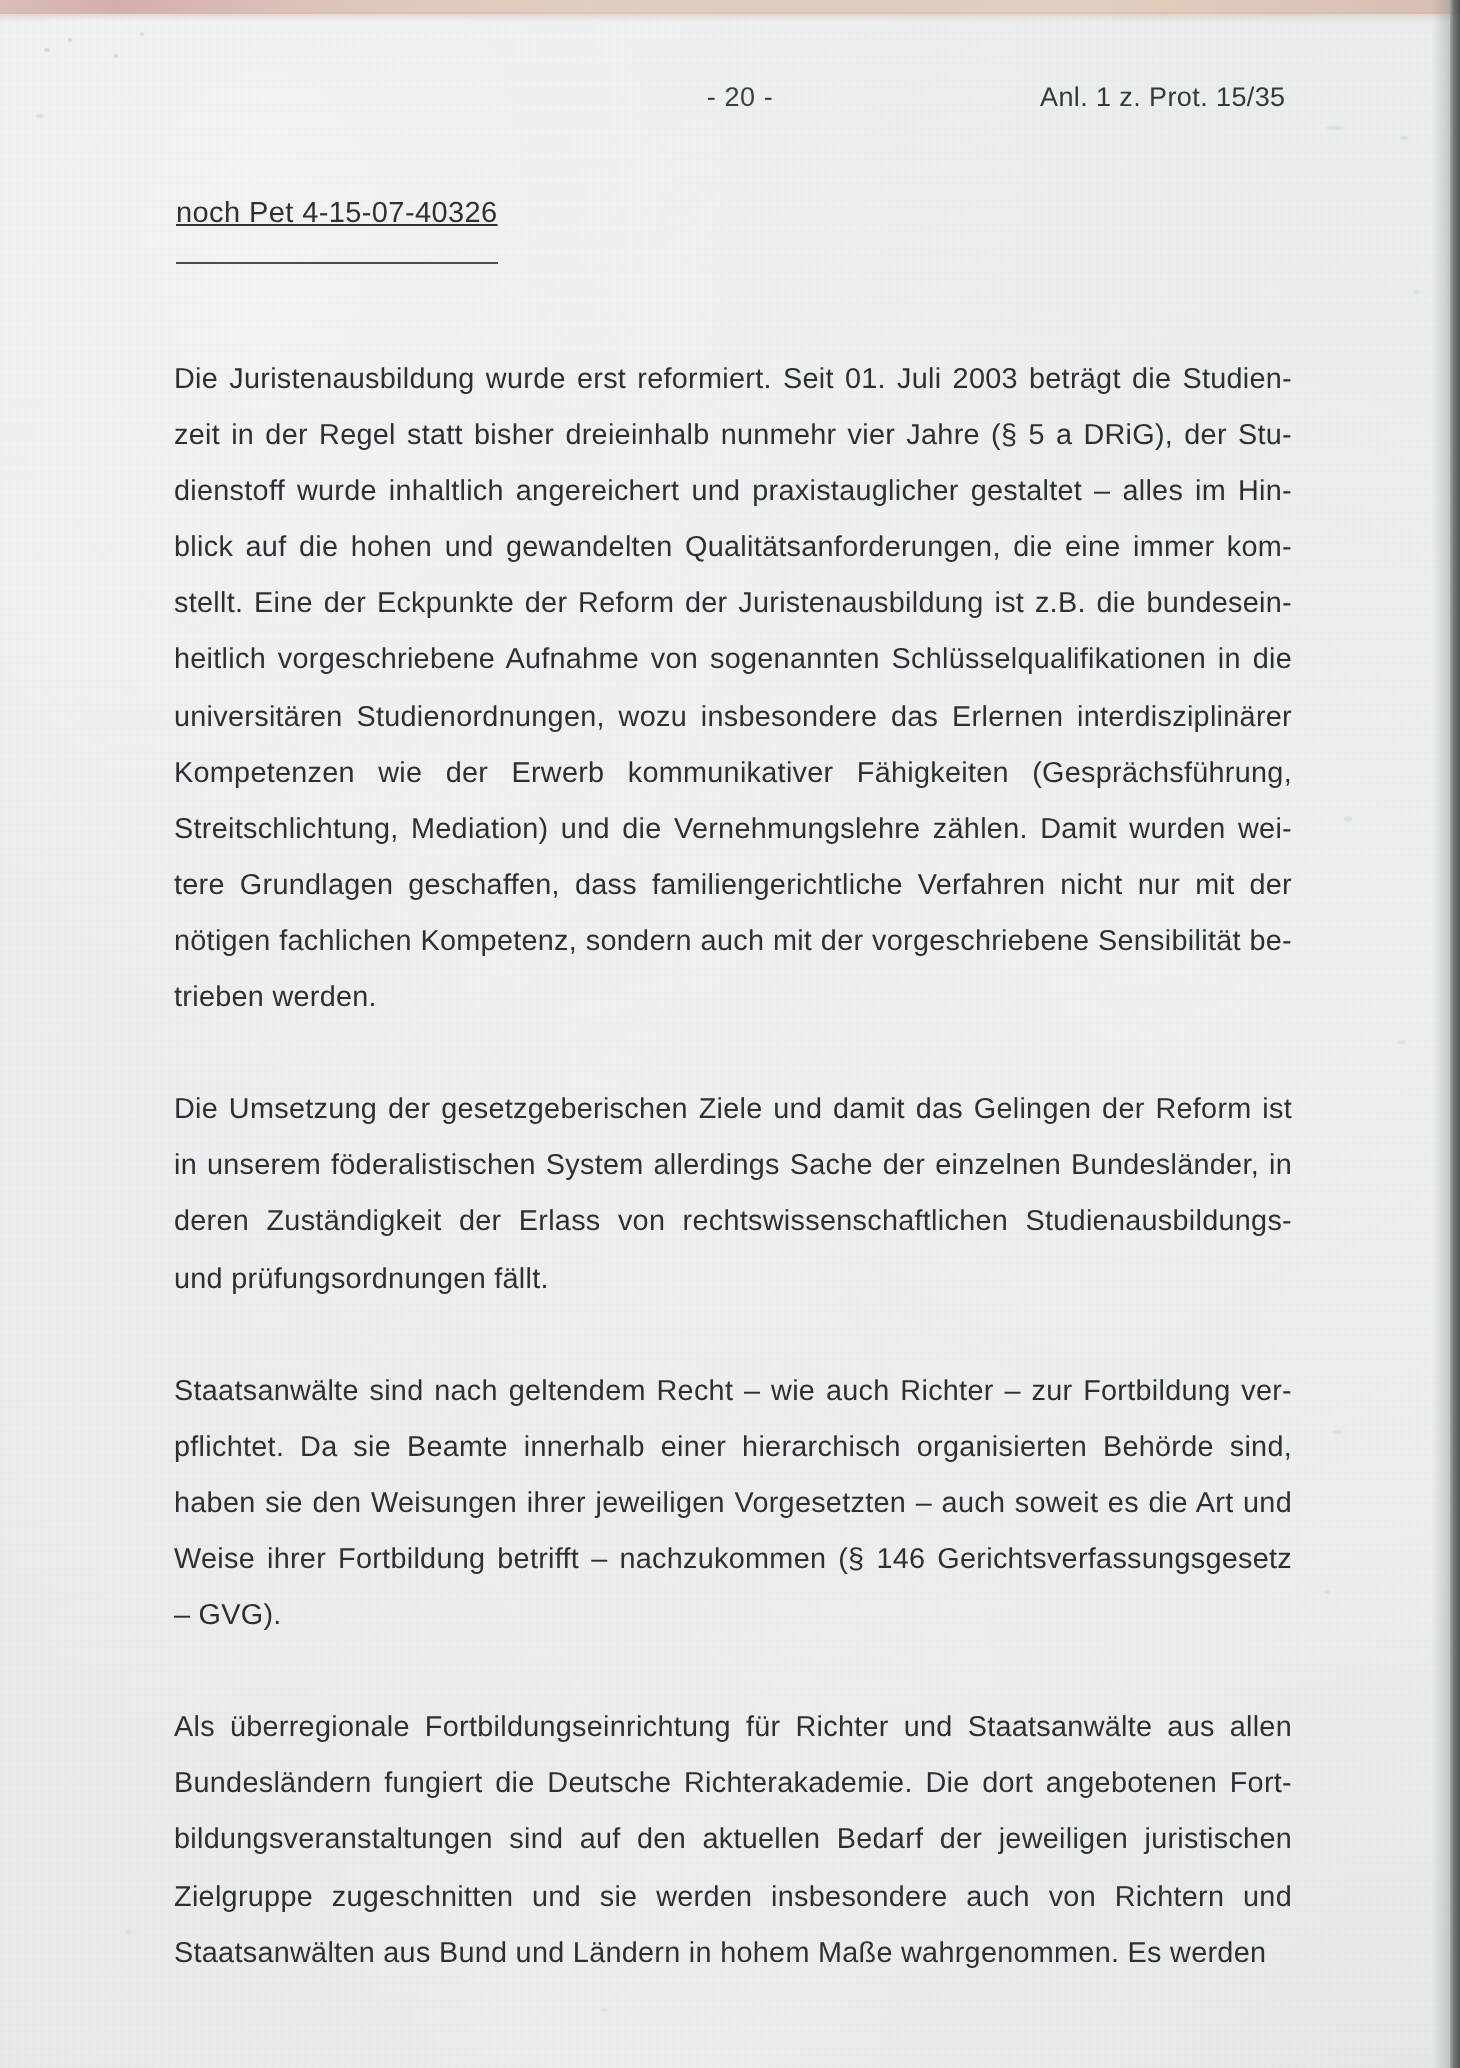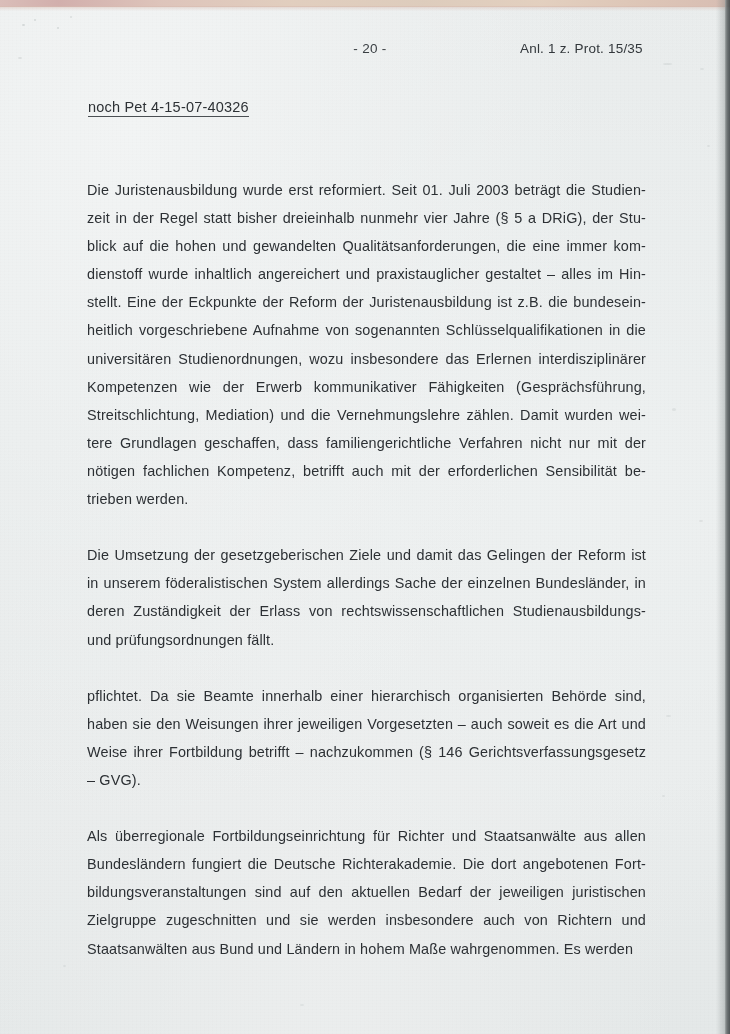--- a/index.html
+++ b/index.html
@@ -100,21 +100,22 @@
   }
 
   .doc-ref {
     position: absolute;
     left: 88px;
     top: 99px;
     font-size: 14.5px;
     letter-spacing: 0.2px;
     color: #2d3135;
     border-bottom: 1.3px solid #4a4f53;
-    padding-bottom: 1px;
+    padding-bottom: 16px;
+    text-decoration: underline;
   }
 
   .body-text {
     position: absolute;
     left: 87px;
     top: 160px;
     width: 559px;
     margin-top: 16px;
   }
   .para {
@@ -169,38 +170,39 @@
     <div class="page-number">- 20 -</div>
     <div class="annex-ref">Anl. 1 z. Prot. 15/35</div>
   </div>
 
   <div class="doc-ref">noch Pet 4-15-07-40326</div>
 
   <div class="body-text">
       <p class="para">
         <span class="ln">Die Juristenausbildung wurde erst reformiert. Seit 01. Juli 2003 beträgt die Studien-</span>
         <span class="ln">zeit in der Regel statt bisher dreieinhalb nunmehr vier Jahre (§ 5 a DRiG), der Stu-</span>
+        <span class="ln">dienstoff wurde inhaltlich angereichert und praxistauglicher gestaltet – alles im Hin-</span>
         <span class="ln">blick auf die hohen und gewandelten Qualitätsanforderungen, die eine immer kom-</span>
-        <span class="ln">dienstoff wurde inhaltlich angereichert und praxistauglicher gestaltet – alles im Hin-</span>
         <span class="ln">stellt. Eine der Eckpunkte der Reform der Juristenausbildung ist z.B. die bundesein-</span>
         <span class="ln">heitlich vorgeschriebene Aufnahme von sogenannten Schlüsselqualifikationen in die</span>
         <span class="ln">universitären Studienordnungen, wozu insbesondere das Erlernen interdisziplinärer</span>
         <span class="ln">Kompetenzen wie der Erwerb kommunikativer Fähigkeiten (Gesprächsführung,</span>
         <span class="ln">Streitschlichtung, Mediation) und die Vernehmungslehre zählen. Damit wurden wei-</span>
         <span class="ln">tere Grundlagen geschaffen, dass familiengerichtliche Verfahren nicht nur mit der</span>
-        <span class="ln">nötigen fachlichen Kompetenz, betrifft auch mit der erforderlichen Sensibilität be-</span>
+        <span class="ln">nötigen fachlichen Kompetenz, sondern auch mit der vorgeschriebene Sensibilität be-</span>
         <span class="ln last">trieben werden.</span>
       </p>
       <p class="para">
         <span class="ln">Die Umsetzung der gesetzgeberischen Ziele und damit das Gelingen der Reform ist</span>
         <span class="ln">in unserem föderalistischen System allerdings Sache der einzelnen Bundesländer, in</span>
         <span class="ln">deren Zuständigkeit der Erlass von rechtswissenschaftlichen Studienausbildungs-</span>
         <span class="ln last">und prüfungsordnungen fällt.</span>
       </p>
       <p class="para">
+        <span class="ln">Staatsanwälte sind nach geltendem Recht – wie auch Richter – zur Fortbildung ver-</span>
         <span class="ln">pflichtet. Da sie Beamte innerhalb einer hierarchisch organisierten Behörde sind,</span>
         <span class="ln">haben sie den Weisungen ihrer jeweiligen Vorgesetzten – auch soweit es die Art und</span>
         <span class="ln">Weise ihrer Fortbildung betrifft – nachzukommen (§ 146 Gerichtsverfassungsgesetz</span>
         <span class="ln last">– GVG).</span>
       </p>
       <p class="para">
         <span class="ln">Als überregionale Fortbildungseinrichtung für Richter und Staatsanwälte aus allen</span>
         <span class="ln">Bundesländern fungiert die Deutsche Richterakademie. Die dort angebotenen Fort-</span>
         <span class="ln">bildungsveranstaltungen sind auf den aktuellen Bedarf der jeweiligen juristischen</span>
         <span class="ln">Zielgruppe zugeschnitten und sie werden insbesondere auch von Richtern und</span>

